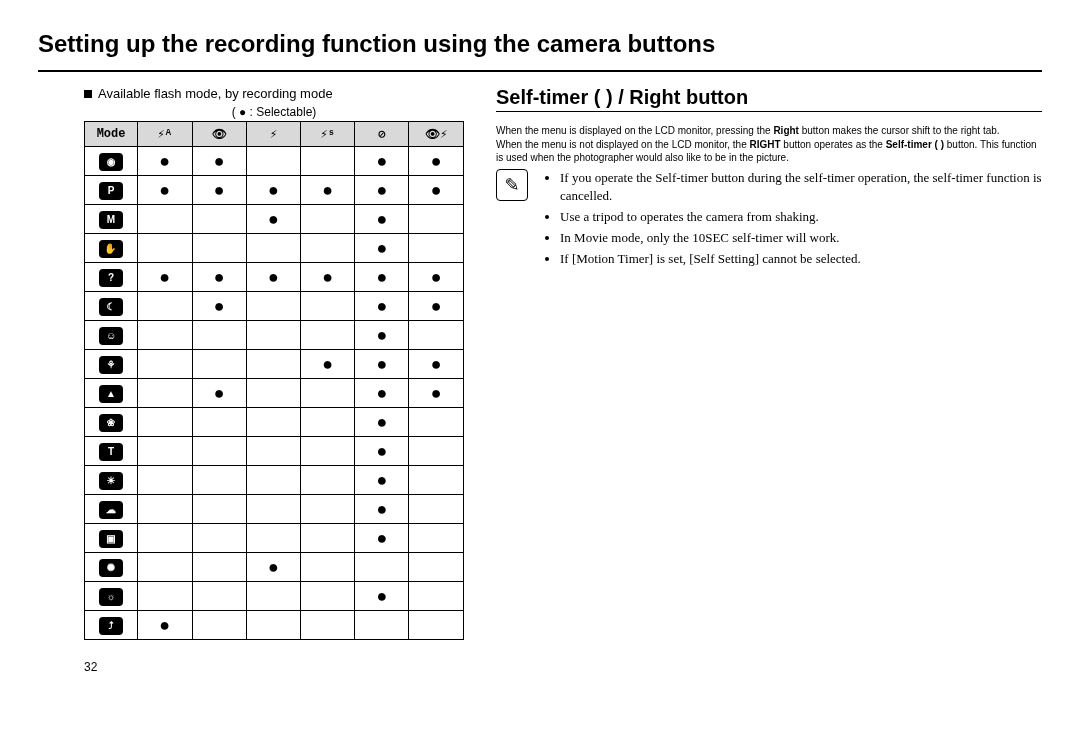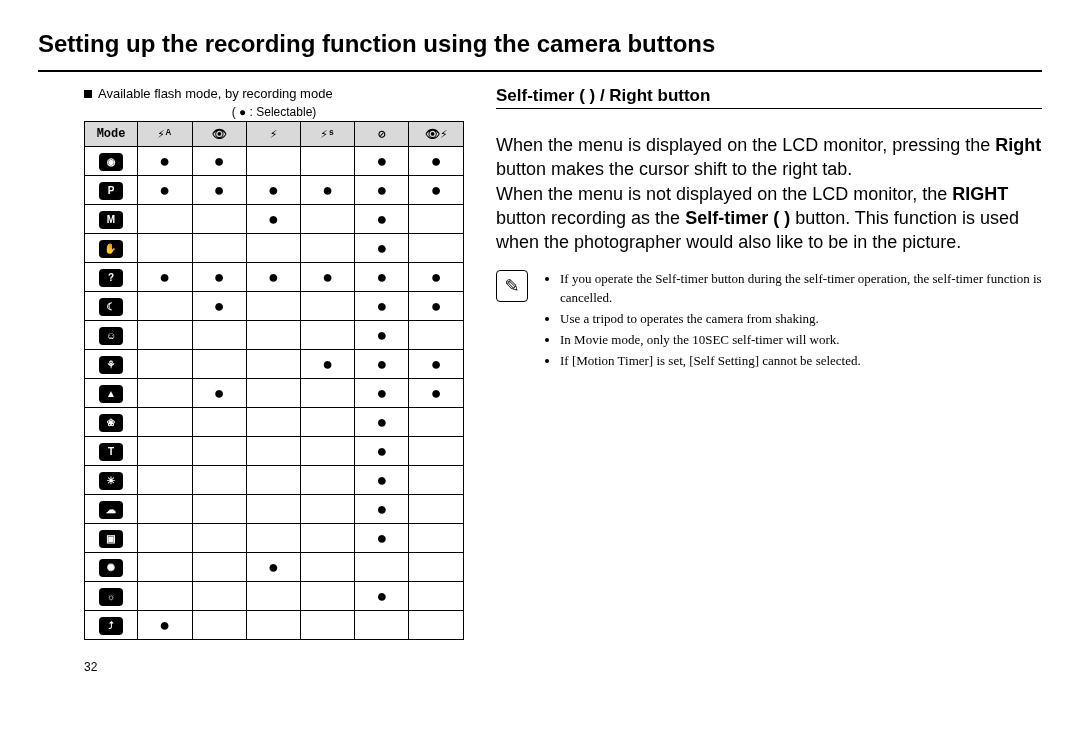--- a/index.html
+++ b/index.html
@@ -91,30 +91,30 @@
     border-radius: 4px;
     font-size: 10px;
     font-weight: bold;
     line-height: 1;
   }
   .dot {
     font-size: 18px;
     line-height: 1;
   }
   .section-title {
-    font-size: 17px;
+    font-size: 20px;
     font-weight: bold;
     border-bottom: 1px solid #000;
     padding-bottom: 2px;
-    margin: 0 0 24px 0;
+    margin: 0 0 12px 0;
   }
   .body-text {
-    font-size: 18px;
+    font-size: 10px;
     line-height: 1.35;
-    margin: 0 0 16px 0;
+    margin: 0 0 4px 0;
   }
   .note-box {
     display: flex;
     gap: 14px;
   }
   .note-icon {
     width: 30px;
     height: 30px;
     border: 1px solid #000;
     border-radius: 4px;
@@ -326,21 +326,21 @@
       </table>
 
       <div class="page-num">32</div>
     </div>
 
     <div class="col-right">
       <div class="section-title">Self-timer (&nbsp;) / Right button</div>
 
       <p class="body-text">
         <span>When the menu is displayed on the LCD monitor, pressing the </span><b>Right</b><span> button makes the cursor shift to the right tab.</span><br>
-        <span>When the menu is not displayed on the LCD monitor, the </span><b>RIGHT</b><span> button recording as the </span><b>Self-timer (&nbsp;)</b><span> button. This function is used when the photographer would also like to be in the picture.</span>
+        <span>When the menu is not displayed on the LCD monitor, the </span><b>RIGHT</b><span> button operates as the </span><b>Self-timer (&nbsp;)</b><span> button. This function is used when the photographer would also like to be in the picture.</span>
       </p>
 
       <div class="note-box">
         <div class="note-icon">✎</div>
         <ul class="note-list">
             <li>If you operate the Self-timer button during the self-timer operation, the self-timer function is cancelled.</li>
             <li>Use a tripod to operates the camera from shaking.</li>
             <li>In Movie mode, only the 10SEC self-timer will work.</li>
             <li>If [Motion Timer] is set, [Self Setting] cannot be selected.</li>
           </ul>

